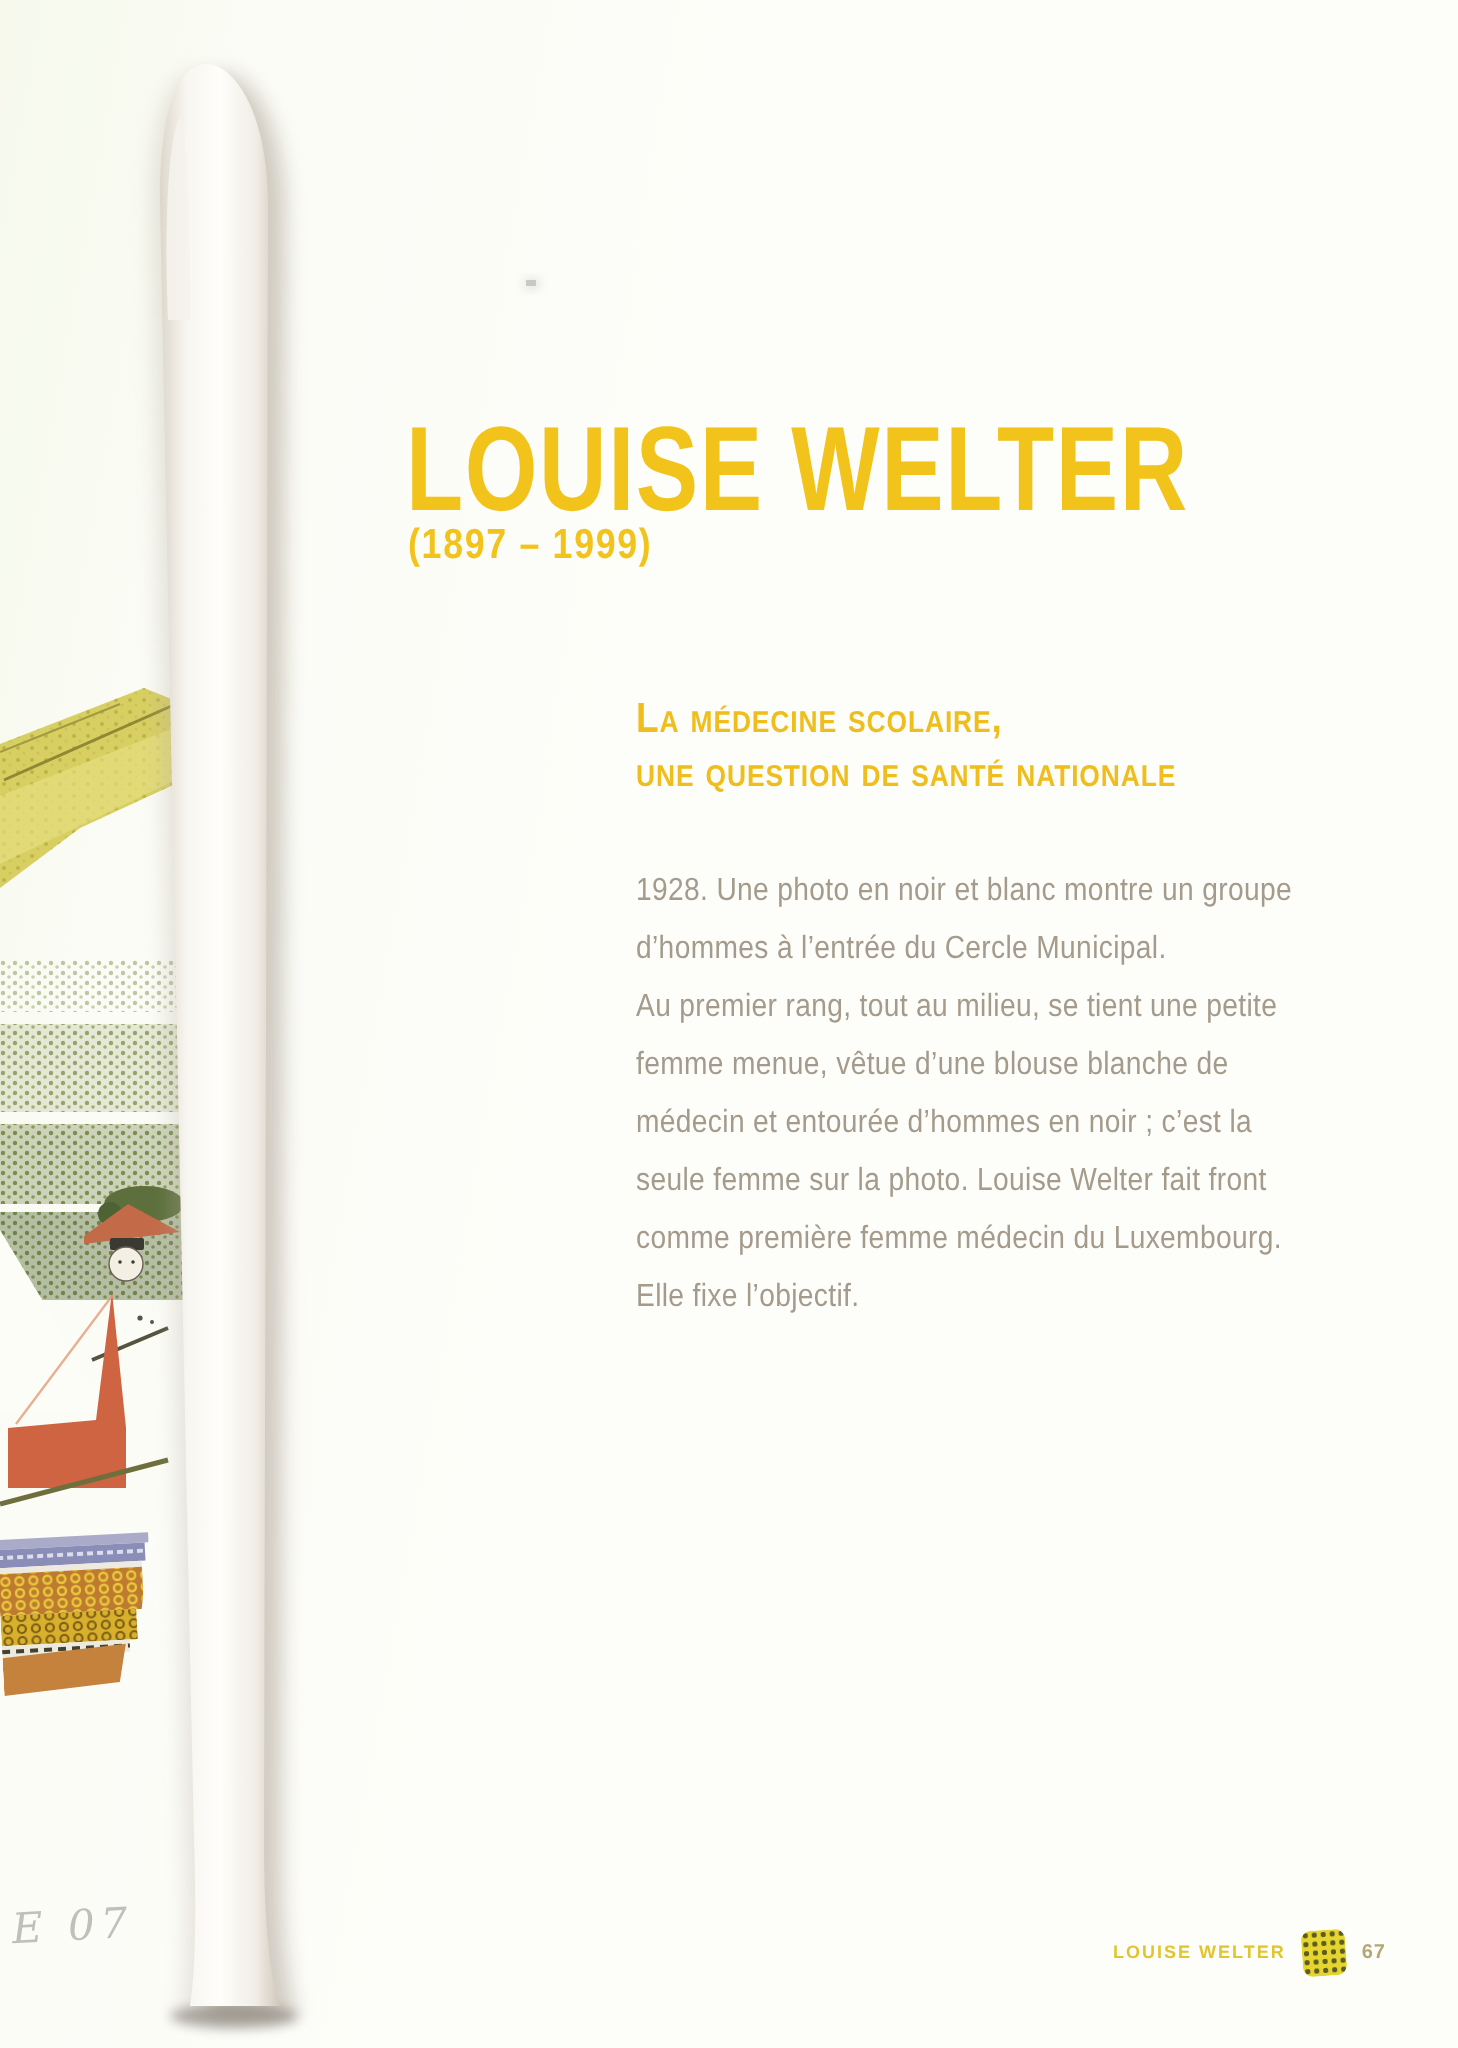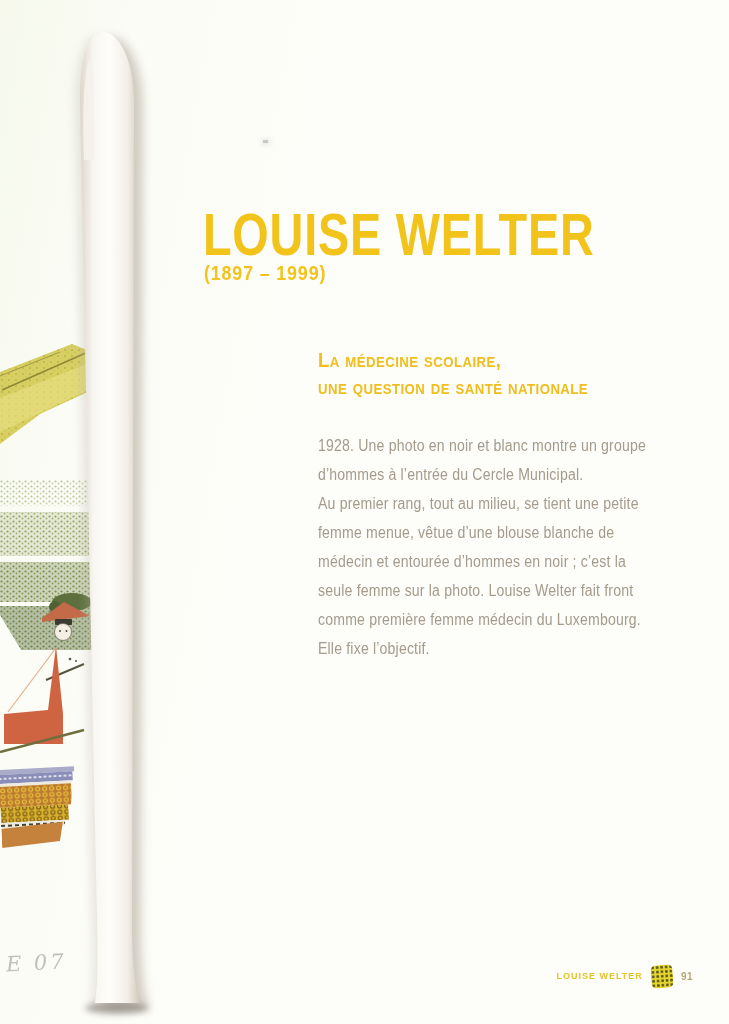--- a/index.html
+++ b/index.html
@@ -179,16 +179,16 @@
     <div>seule femme sur la photo. Louise Welter fait front</div>
     <div>comme première femme médecin du Luxembourg.</div>
     <div>Elle fixe l’objectif.</div>
   </div>
 
   <div class="handwriting">E 07</div>
 
   <div class="footer">
     <span class="footer-chapter">LOUISE WELTER</span>
     <span class="dotted-icon"></span>
-    <span class="page-number">91</span>
+    <span class="page-number">67</span>
   </div>
 
 </div>
 
 </body></html>

